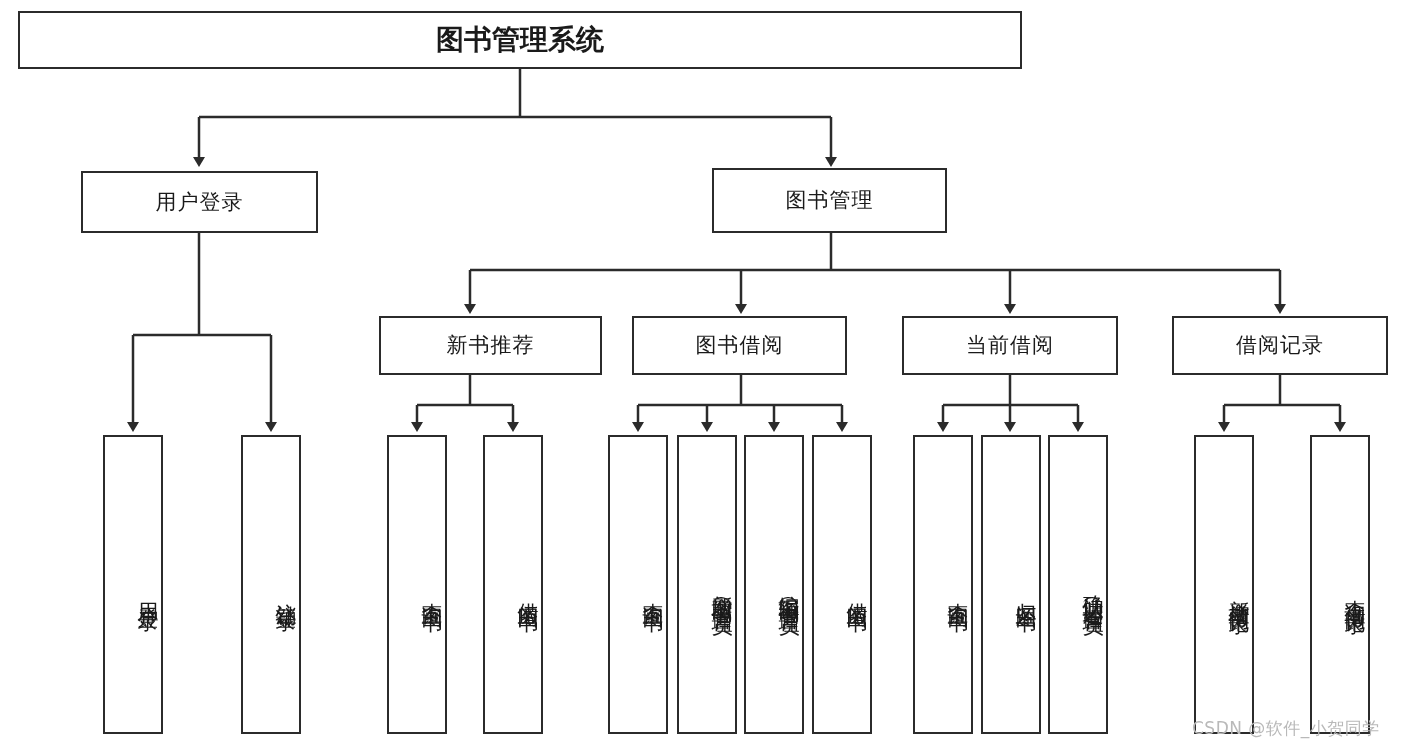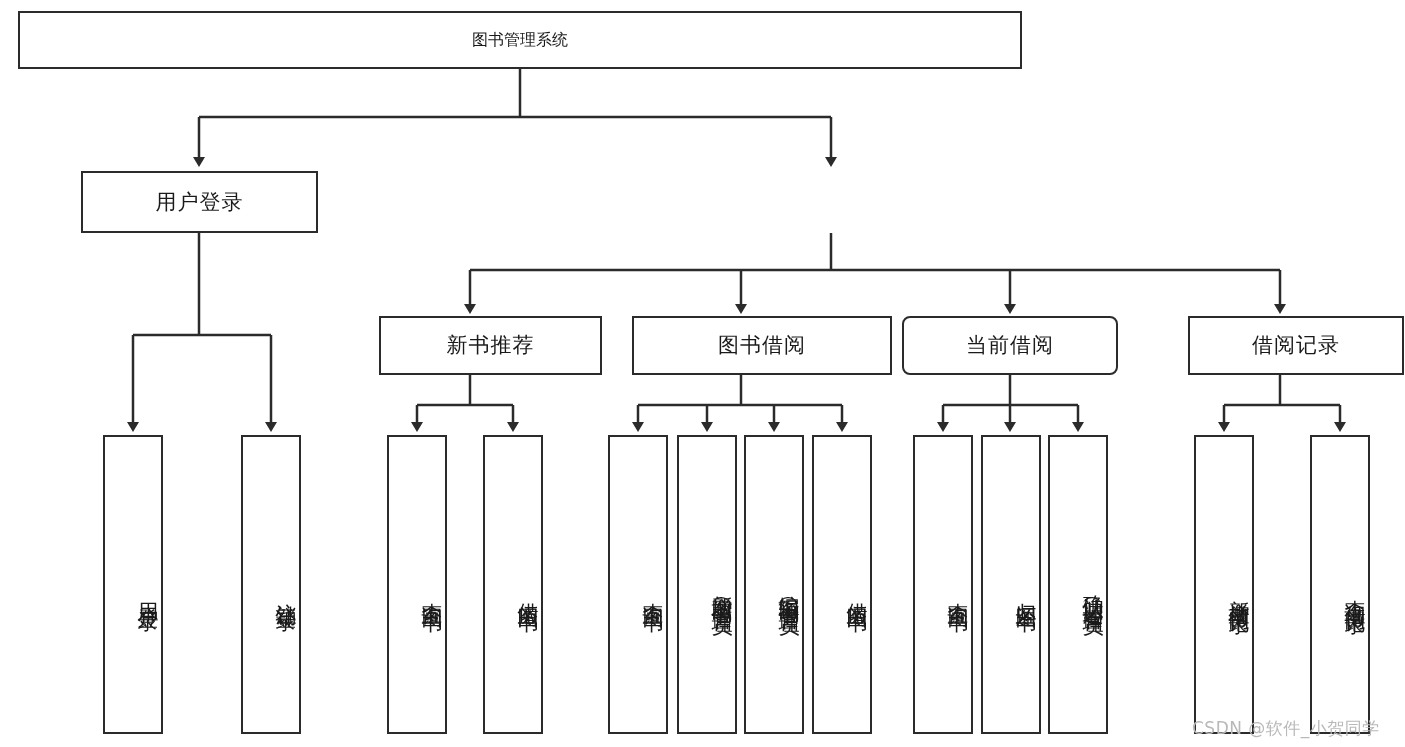--- a/index.html
+++ b/index.html
@@ -36,21 +36,22 @@
     justify-content: center;
     color: #1a1a1a;
     text-align: center;
     line-height: 1.28;
   }
   .node.h {
     font-size: 21px;
     letter-spacing: 1px;
   }
   .node.root {
-    font-size: 16px;
+    font-size: 28px;
+    font-weight: bold;
   }
   .node.v {
     font-size: 21px;
     writing-mode: vertical-rl;
     text-orientation: upright;
     letter-spacing: 3px;
     align-items: flex-start;
     justify-content: center;
     padding-top: 14px;
   }
@@ -120,25 +121,26 @@
       <path d="M1280,375 L1280,405"></path>
       <path d="M1224,405 L1340,405"></path>
       <path d="M1224,405 L1224,423" marker-end="url(#arrow)"></path>
       <path d="M1340,405 L1340,423" marker-end="url(#arrow)"></path>
     </g>
   </svg>
 
   <div class="node root" style="left:18px; top:11px; width:1004px; height:58px;">图书管理系统</div>
 
   <div class="node h" style="left:81px; top:171px; width:237px; height:62px;">用户登录</div>
+  <div class="node h" style="left:712px; top:168px; width:235px; height:65px;">图书管理</div>
 
   <div class="node h" style="left:360px; top:316px; width:223px; height:59px;margin-left:19px;">新书推荐</div>
-  <div class="node h" style="left:632px; top:316px; width:260px; height:59px;">图书借阅</div>
-  <div class="node h" style="left:902px; top:316px; width:216px; height:59px;border-radius:8px;">当前借阅</div>
-  <div class="node h" style="left:1172px; top:316px; width:216px; height:59px;margin-left:16px;">借阅记录</div>
+  <div class="node h" style="left:632px; top:316px; width:215px; height:59px;">图书借阅</div>
+  <div class="node h" style="left:902px; top:316px; width:216px; height:59px;">当前借阅</div>
+  <div class="node h" style="left:1172px; top:316px; width:216px; height:59px;">借阅记录</div>
 
   <div class="node v" style="left:103px; top:435px; width:60px; height:299px;">
     <span>用户登录</span>
   </div>
   <div class="node v" style="left:241px; top:435px; width:60px; height:299px;">
     <span>注销登录</span>
   </div>
 
   <div class="node v" style="left:387px; top:435px; width:60px; height:299px;">
     <span>查询图书</span>

